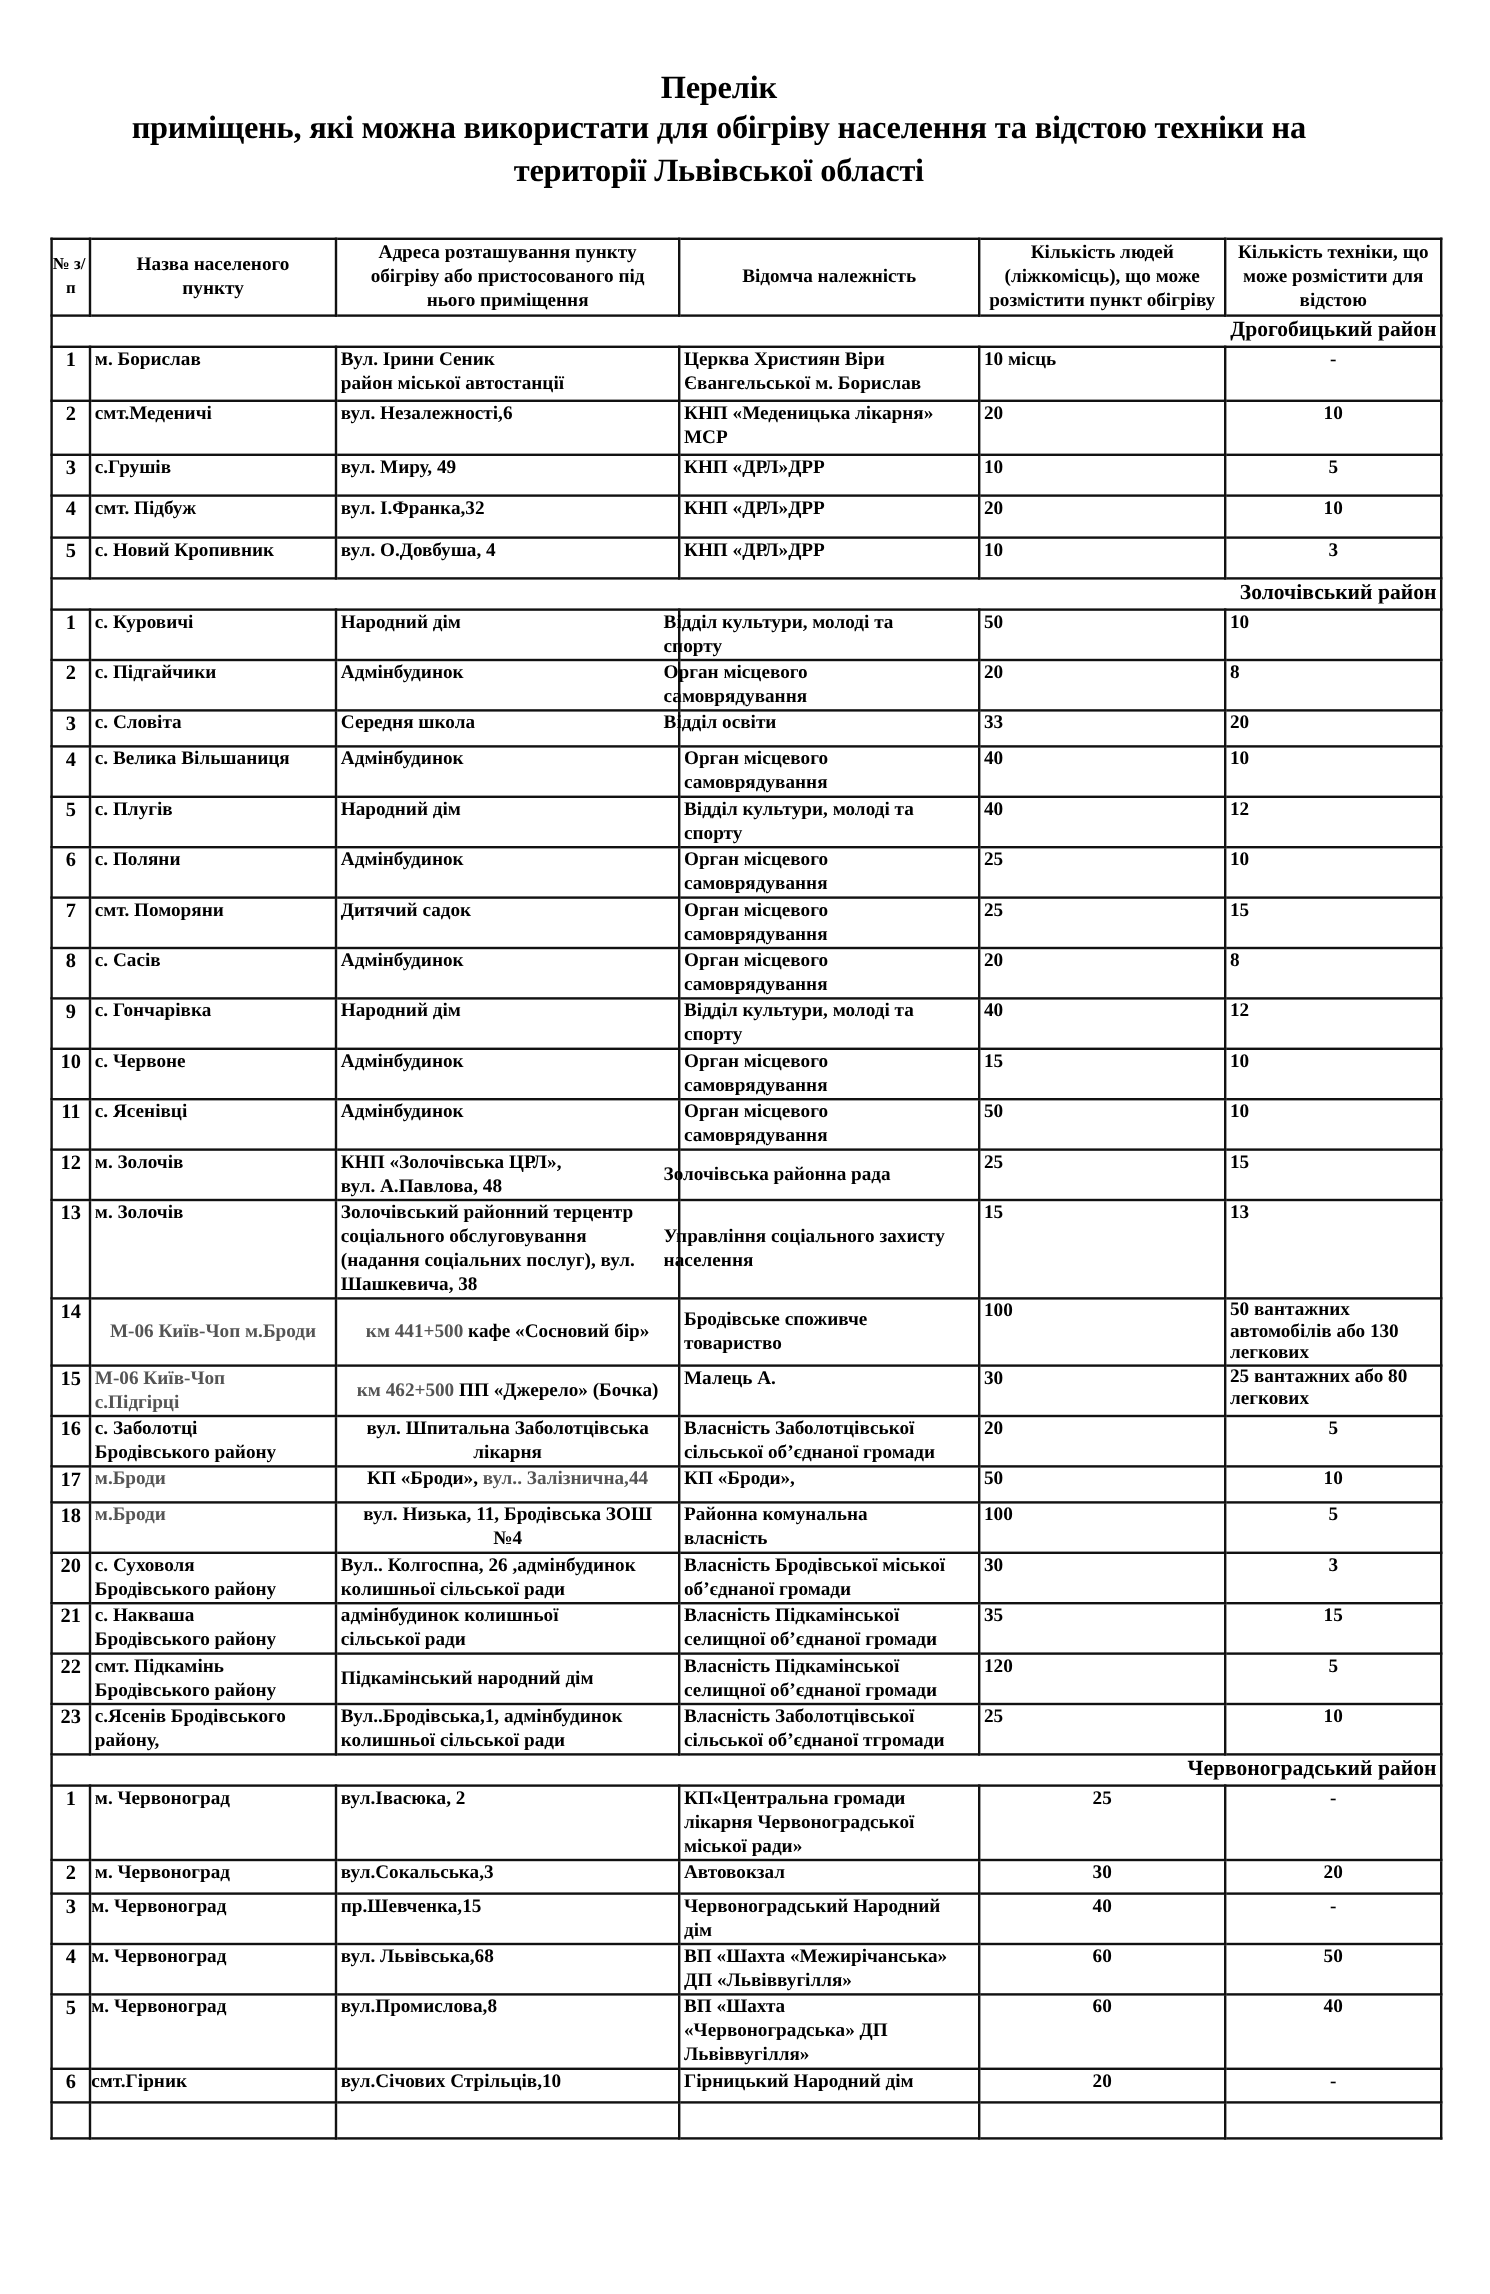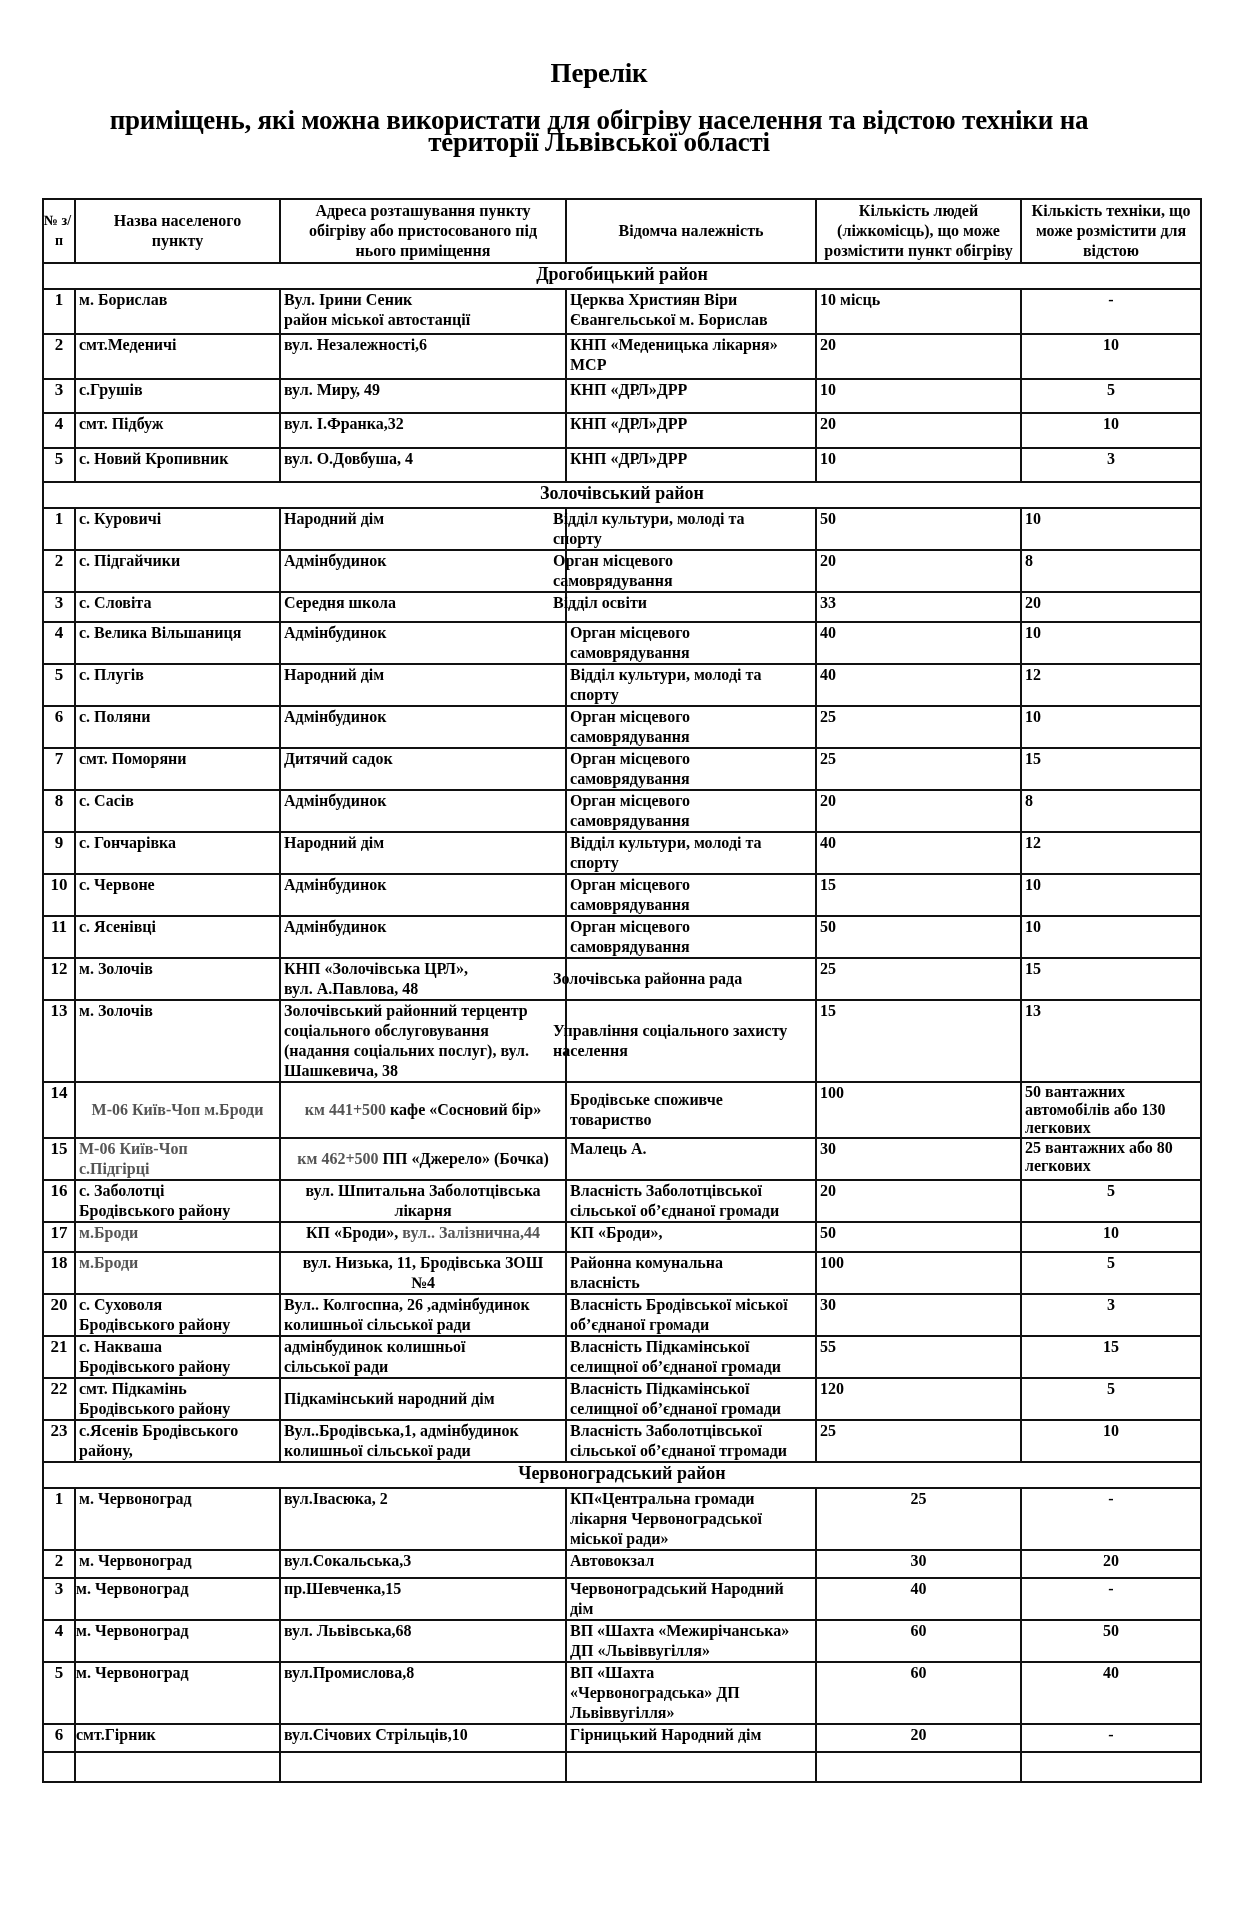--- a/index.html
+++ b/index.html
@@ -1,32 +1,32 @@
 <!DOCTYPE html>
 <html><head>
 <meta charset="utf-8">
 <style>
   html, body { margin:0; padding:0; background:#ffffff; }
   body { width:1242px; height:1912px; overflow:hidden; position:relative;
          font-family:"Liberation Serif","DejaVu Serif",serif; color:#000; }
   .title { position:absolute; left:0; width:1198px; text-align:center; font-weight:bold;
            font-size:27px; line-height:33px; letter-spacing:-0.2px; }
   #t1 { top:57px; }
-  #t2 { top:104px; }
+  #t2 { top:90px; }
   #t3 { top:126px; }
   table.list { position:absolute; left:42px; top:198px; width:1158px; border-collapse:collapse;
                table-layout:fixed; font-weight:bold; font-size:16px; line-height:20px; }
   table.list td, table.list th { border:2px solid #111; padding:0 3px; vertical-align:top; overflow:visible; white-space:nowrap; }
   th { font-weight:bold; text-align:center; vertical-align:middle !important; font-size:16px; line-height:20px; height:62px; }
   col.c1 { width:32px; } col.c2 { width:205px; } col.c3 { width:286px; }
   col.c4 { width:250px; } col.c5 { width:205px; } col.c6 { width:180px; }
   td.num { text-align:center; vertical-align:middle; font-size:17px; padding:0; }
   td.mid { text-align:left; vertical-align:middle;border-radius:10px; }
   td.topc { text-align:center; vertical-align:top; padding-top:4px; }
-  td.sec { text-align:center; font-size:18px; height:24px; vertical-align:middle; padding:0; }
+  td.sec { text-align:right; font-size:18px; height:24px; vertical-align:middle; padding:0; }
   .grey { color:#555; }
 </style>
 </head>
 <body>
 
 <div class="title" id="t1">Перелік</div>
 <div class="title" id="t2">приміщень, які можна використати для обігріву населення та відстою техніки на</div>
 <div class="title" id="t3">території Львівської області</div>
 
 <table class="list">
@@ -445,21 +445,21 @@
           <div>Бродівського району</div>
         </td>
         <td>
           <div>адмінбудинок  колишньої</div>
           <div>сільської ради</div>
         </td>
         <td>
           <div>Власність Підкамінської</div>
           <div>селищної об’єднаної громади</div>
         </td>
-        <td class="mid">55</td>
+        <td class="mid">35</td>
         <td class="topc">15</td>
       </tr>
       <tr style="height: 37px;">
         <td class="num">22</td>
         <td>
           <div>смт. Підкамінь</div>
           <div>Бродівського району</div>
         </td>
         <td style="vertical-align: middle;">
           <div>Підкамінський народний дім</div>

